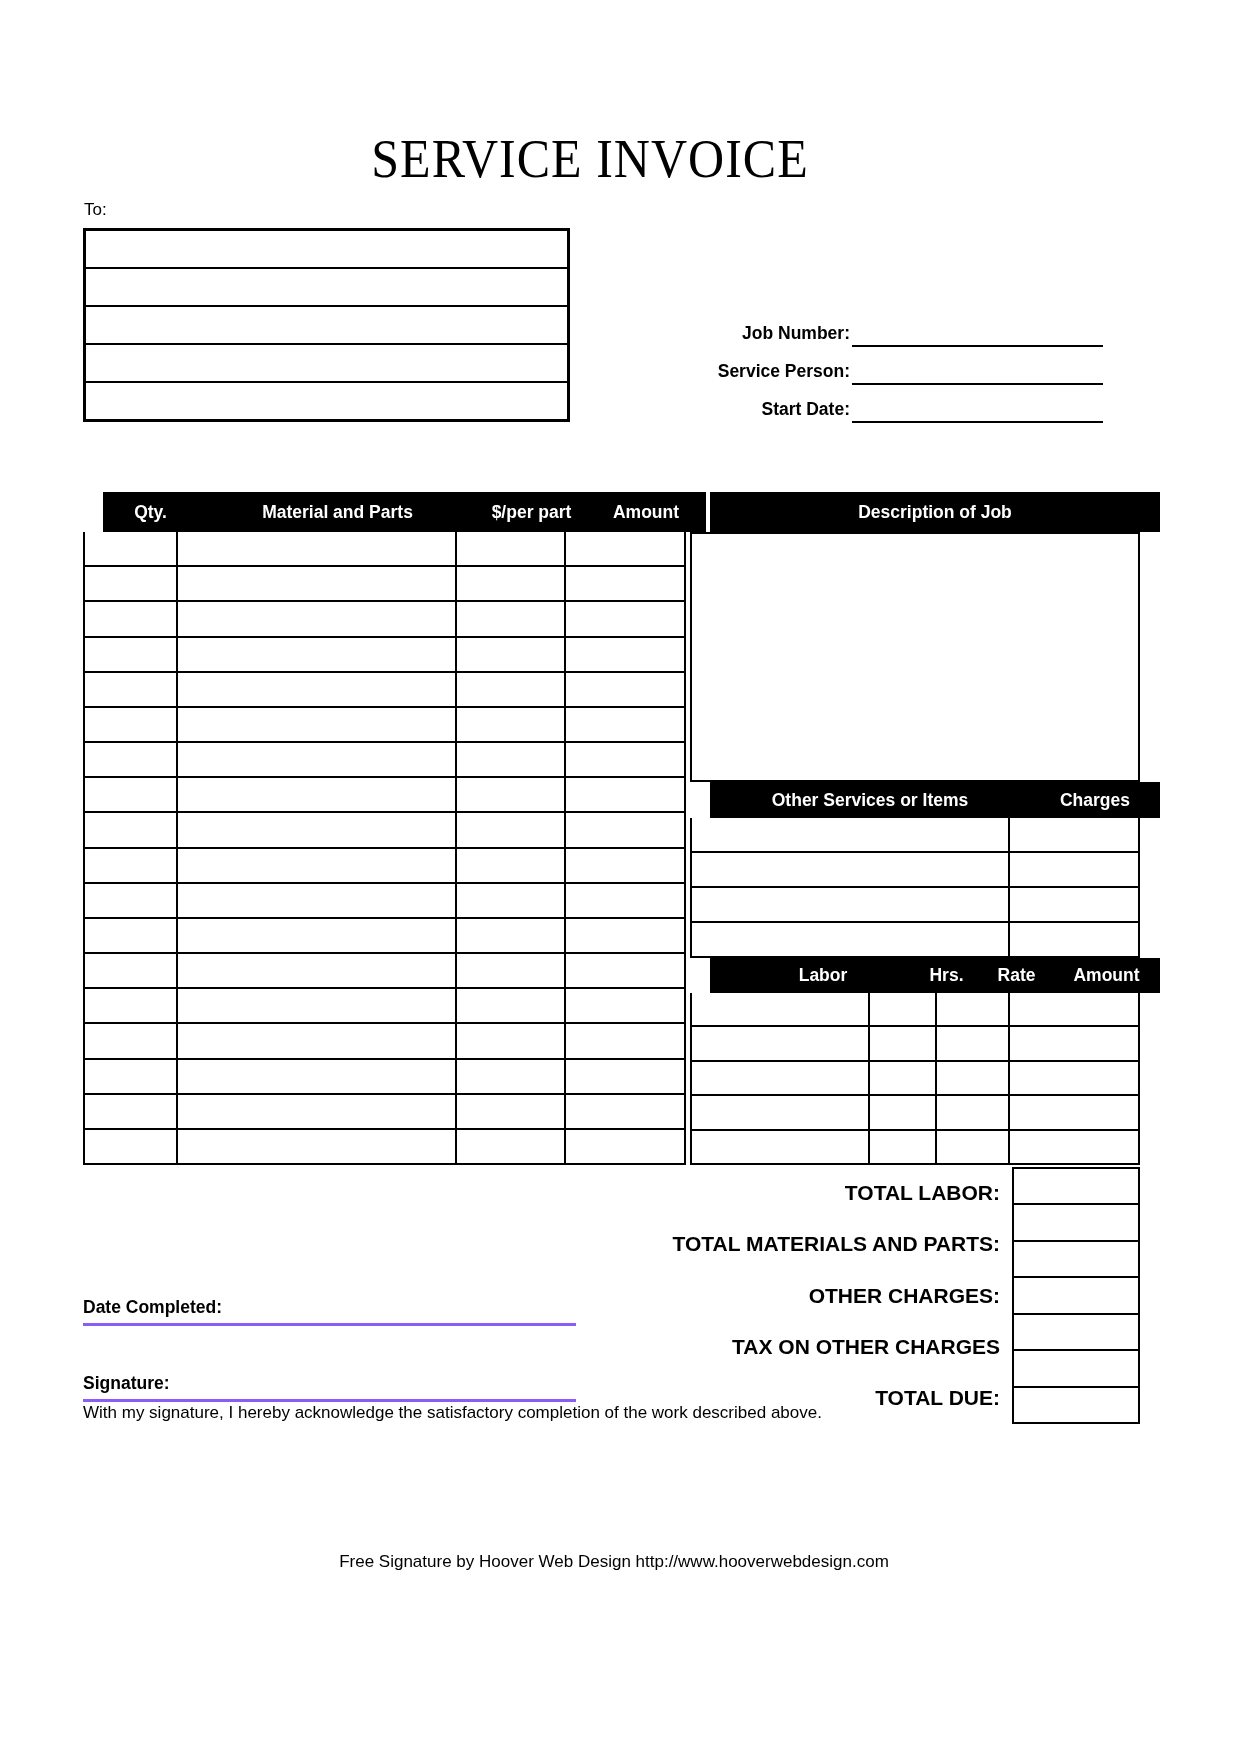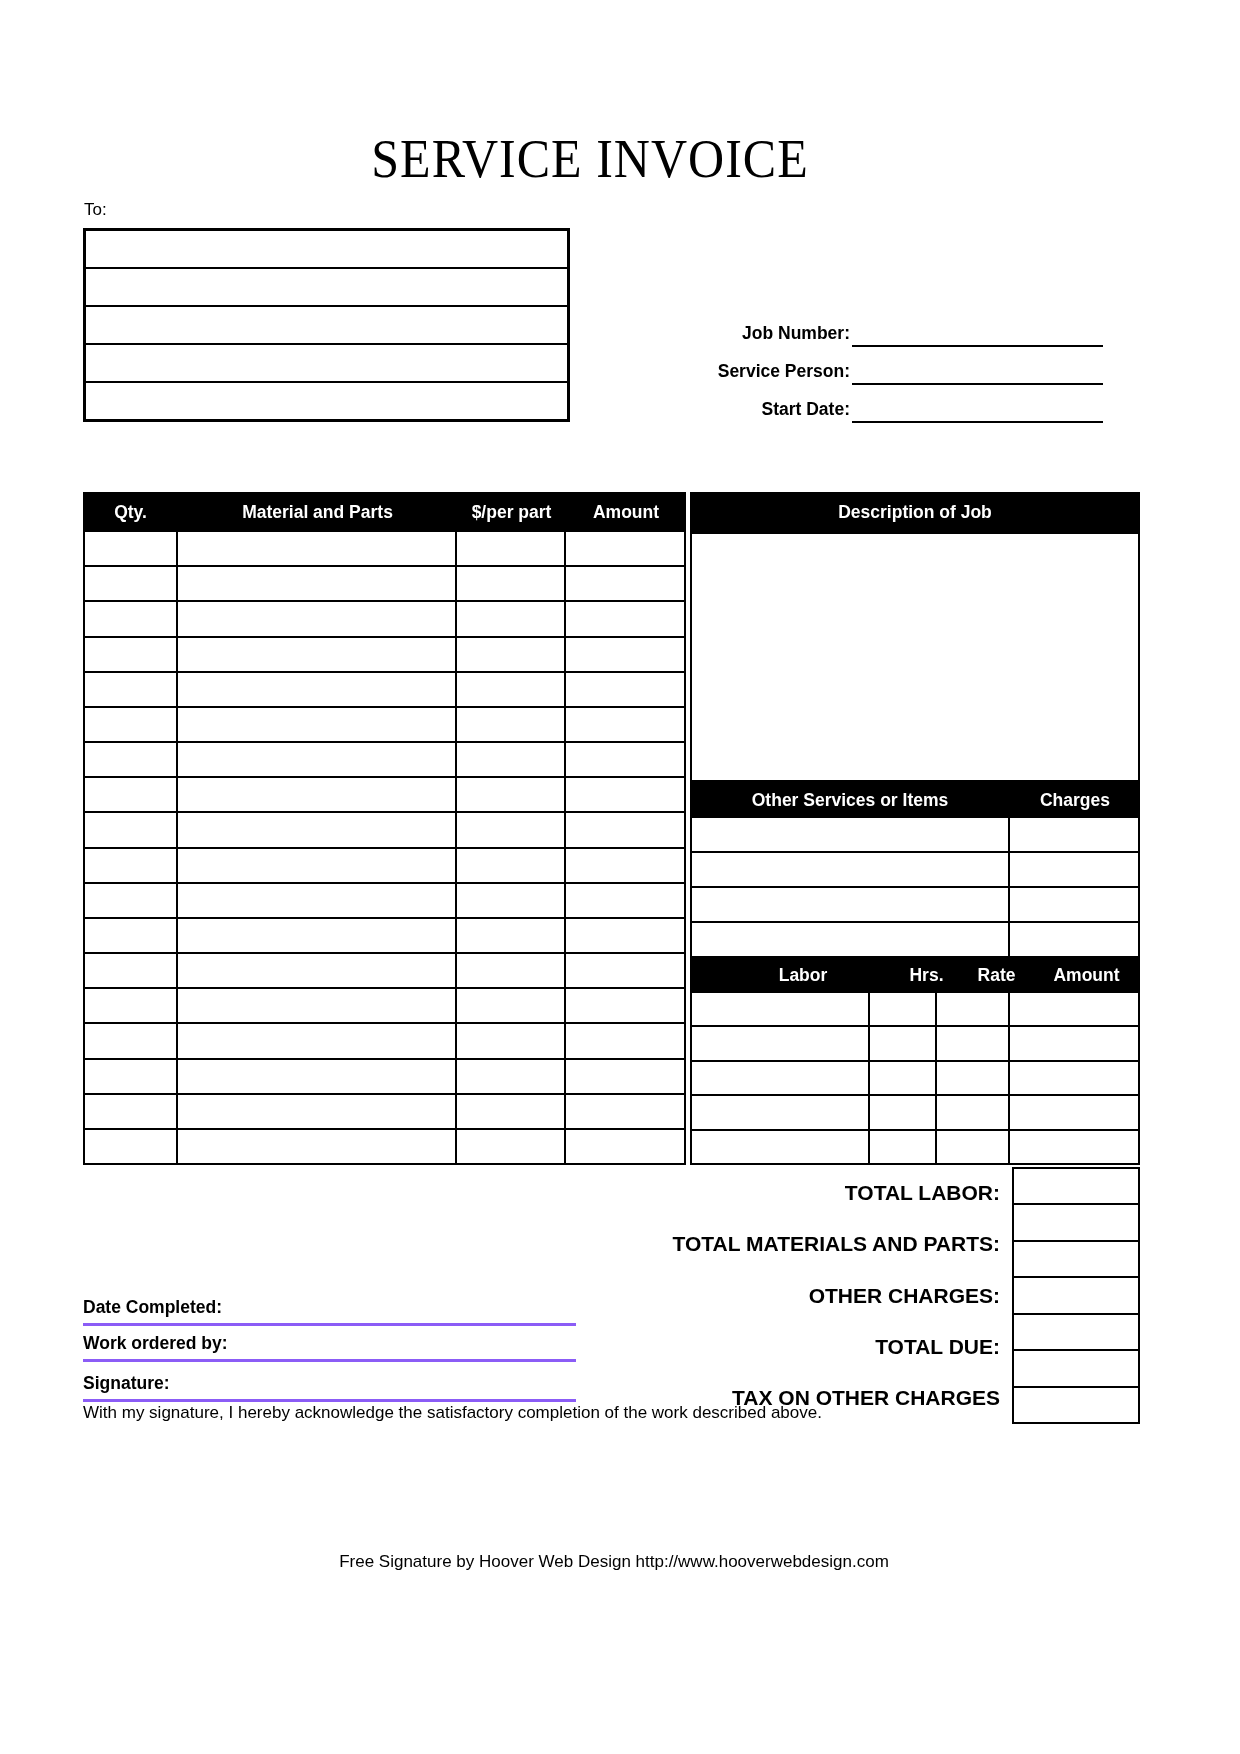--- a/index.html
+++ b/index.html
@@ -37,21 +37,21 @@
   .info-row { flex:1; display:flex; align-items:flex-end; }
   .info-label {
     width:230px; text-align:right; font-weight:bold; font-size:17.5px;
     padding-bottom:3px; white-space:nowrap;
   }
   .info-line { flex:1; align-self:stretch; border-bottom:2px solid #000; margin-left:2px; }
 
   
   .black-bar {
     background:#000; color:#fff; font-weight:bold; font-size:17.5px;
-    display:flex; align-items:center;
+    display:flex; align-items:center;margin-left:20px;
   }
   .black-bar span { display:block; text-align:center; }
 
   
   .mat-header { position:absolute; left:83px; top:492px; width:603px; height:40px; }
   .mat-header .h1 { width:95px; }
   .mat-header .h2 { width:279px; }
   .mat-header .h3 { width:109px; }
   .mat-header .h4 { flex:1; }
   .mat-body {
@@ -351,39 +351,36 @@
       <div class="l l2"></div>
       <div class="l l3"></div>
       <div class="l l4"></div>
     </div>
     </div>
 
   <div class="totals-labels">
     <div class="t-label">TOTAL LABOR:</div>
     <div class="t-label">TOTAL MATERIALS AND PARTS:</div>
     <div class="t-label">OTHER CHARGES:</div>
+    <div class="t-label">TAX ON OTHER CHARGES</div>
     <div class="t-label">TOTAL DUE:</div>
-    <div class="t-label">TAX ON OTHER CHARGES</div>
   </div>
   <div class="totals-boxes">
     <div class="t-box"></div>
   <div class="t-box"></div>
       <div class="t-box"></div>
       <div class="t-box"></div>
       <div class="t-box"></div>
       <div class="t-box"></div>
       <div class="t-box"></div>
     </div>
 
   <div class="sig-field sig-1">
     <span>Date Completed:</span>
   </div>
-  <div class="sig-field sig-2">
-    <span>Work ordered by:</span>
-  </div>
   <div class="sig-field sig-3">
     <span>Signature:</span>
   </div>
   <div class="disclaimer">With my signature, I hereby acknowledge the satisfactory completion of the work described above.</div>
 
   <div class="footer">Free Signature by Hoover Web Design http://www.hooverwebdesign.com</div>
 
 </div>
 
 </body></html>

